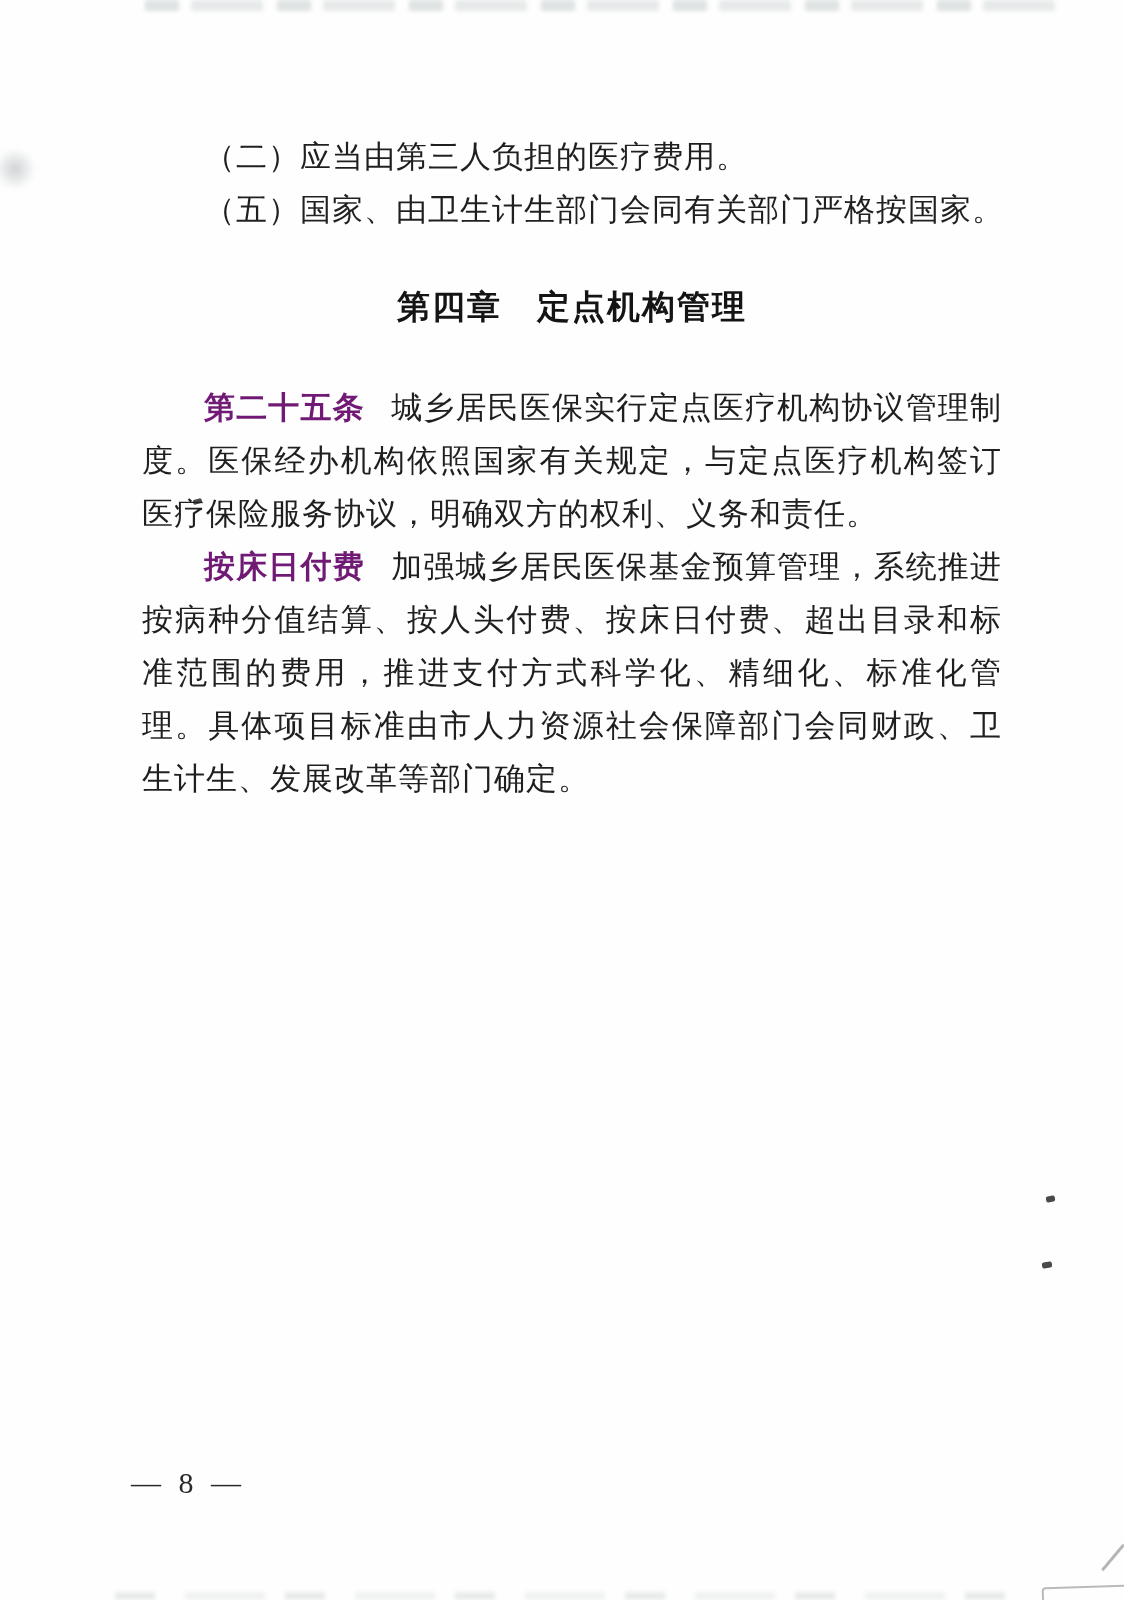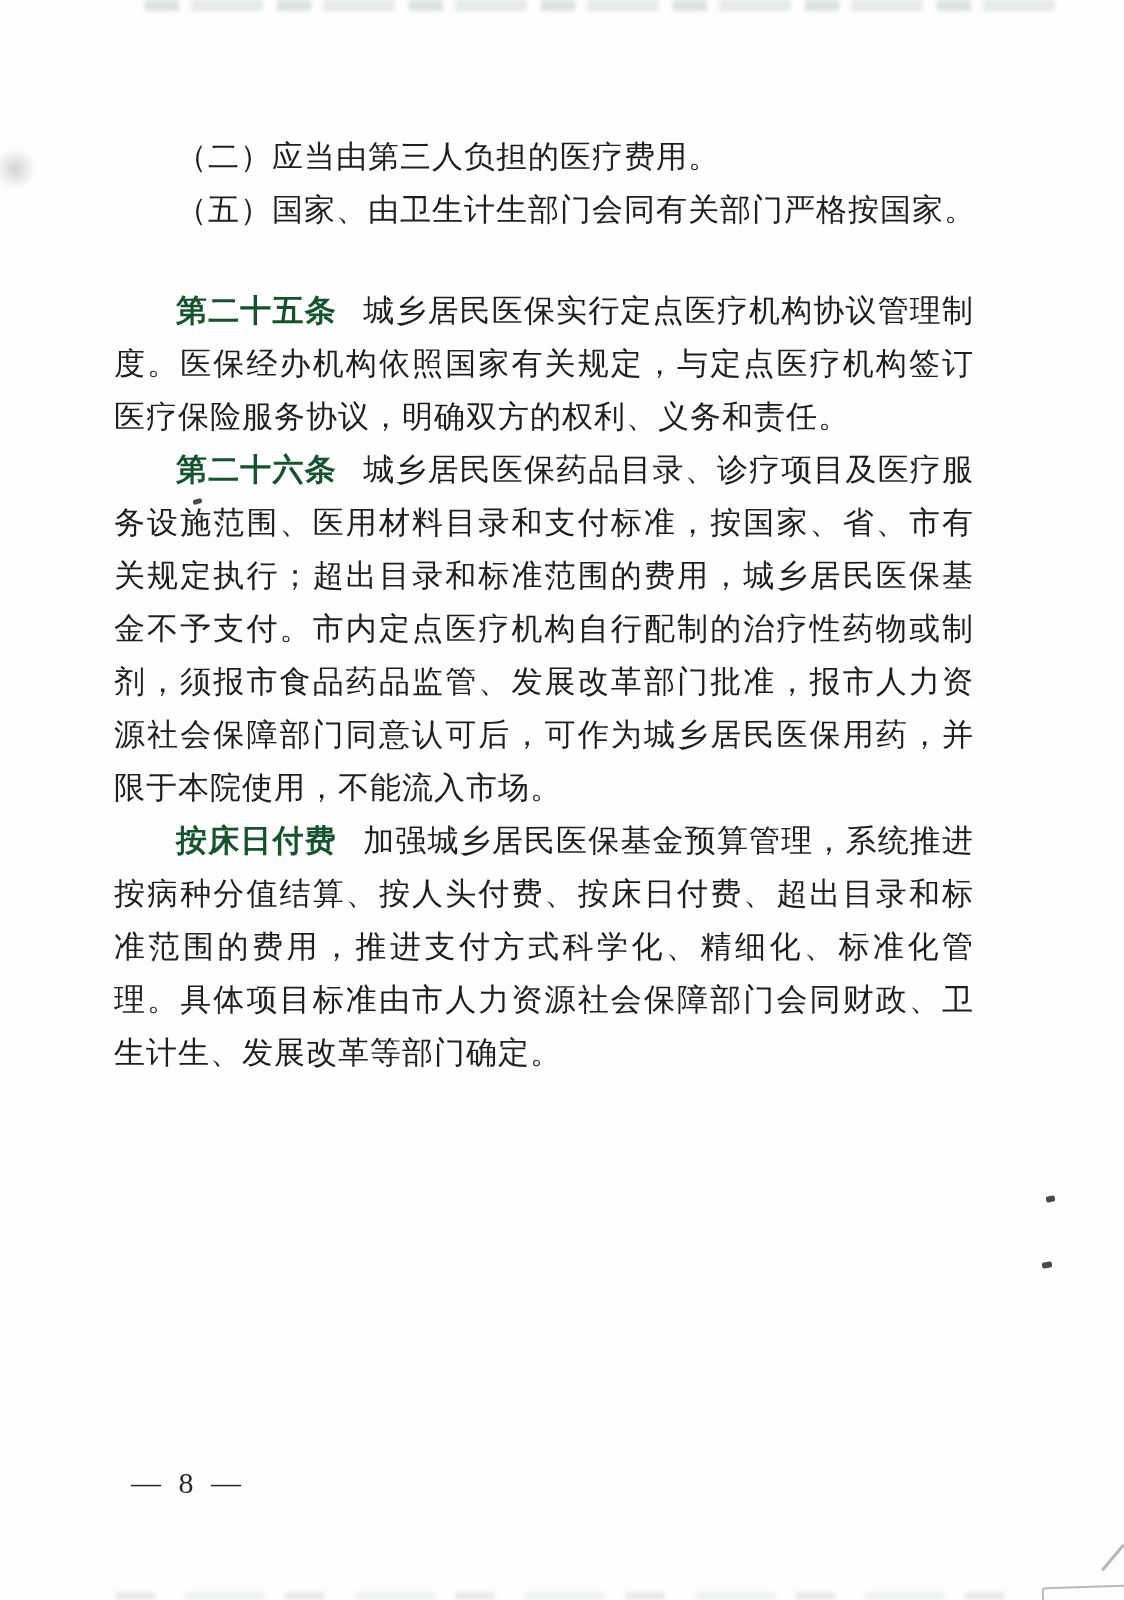--- a/index.html
+++ b/index.html
@@ -54,21 +54,21 @@
     filter: blur(.5px);
   }
   .speck { position: absolute; background: #4a4a4a; border-radius: 2px; pointer-events: none; }
   .speck-1 { top: 499px; left: 193px; width: 9px; height: 5px; transform: rotate(-15deg); }
   .speck-2 { top: 1196px; left: 1046px; width: 9px; height: 6px; transform: rotate(-10deg); }
   .speck-3 { top: 1262px; left: 1042px; width: 10px; height: 6px; transform: rotate(-8deg); }
 
   
   .content {
     position: absolute;
-    top: 130px; left: 114px; width: 860px;
+    top: 130px; left: 142px; width: 860px;
     font-size: 31px;
     line-height: 53px;
     letter-spacing: 1px;
     text-align: justify;
     text-justify: inter-character;
     color: #1f1f1f;
   }
   .exclusion-line {
     padding-left: 62px;   
     line-height: 53px;
@@ -85,21 +85,21 @@
     color: #141414;
   }
   .articles { margin-top: 48px; }
   .article {
     text-indent: 2em;
     margin: 0;
   }
   .article-label {
     font-family: "Liberation Sans", "DejaVu Sans", sans-serif;
     font-weight: bold;
-    color: #14532d;
+    color: #701a75;
     margin-right: 0.85em;
   }
   .page-number {
     position: absolute;
     top: 1466px; left: 131px;
     font-size: 30px;
     letter-spacing: 2px;
     word-spacing: 6px;
     color: #2a2a2a;
     white-space: nowrap;
@@ -119,25 +119,25 @@
   <div class="speck speck-2"></div>
   <div class="speck speck-3"></div>
 
   <div class="content">
 
     <div class="exclusions">
       <div class="exclusion-line">（二）应当由第三人负担的医疗费用。</div>
       <div class="exclusion-line">（五）国家、由卫生计生部门会同有关部门严格按国家。</div>
     </div>
 
+    <div class="chapter-heading">第四章　定点机构管理</div>
 
     <div class="articles">
       <p class="article"><span class="article-label">第二十五条</span><span>城乡居民医保实行定点医疗机构协议管理制度。医保经办机构依照国家有关规定，与定点医疗机构签订医疗保险服务协议，明确双方的权利、义务和责任。</span></p>
 
-      <p class="article"><span class="article-label">第二十六条</span><span>城乡居民医保药品目录、诊疗项目及医疗服务设施范围、医用材料目录和支付标准，按国家、省、市有关规定执行；超出目录和标准范围的费用，城乡居民医保基金不予支付。市内定点医疗机构自行配制的治疗性药物或制剂，须报市食品药品监管、发展改革部门批准，报市人力资源社会保障部门同意认可后，可作为城乡居民医保用药，并限于本院使用，不能流入市场。</span></p>
 
       <p class="article"><span class="article-label">按床日付费</span><span>加强城乡居民医保基金预算管理，系统推进按病种分值结算、按人头付费、按床日付费、超出目录和标准范围的费用，推进支付方式科学化、精细化、标准化管理。具体项目标准由市人力资源社会保障部门会同财政、卫生计生、发展改革等部门确定。</span></p>
 
     </div>
 
   </div>
 
   <div class="page-number">— 8 —</div>
 
 </div>

